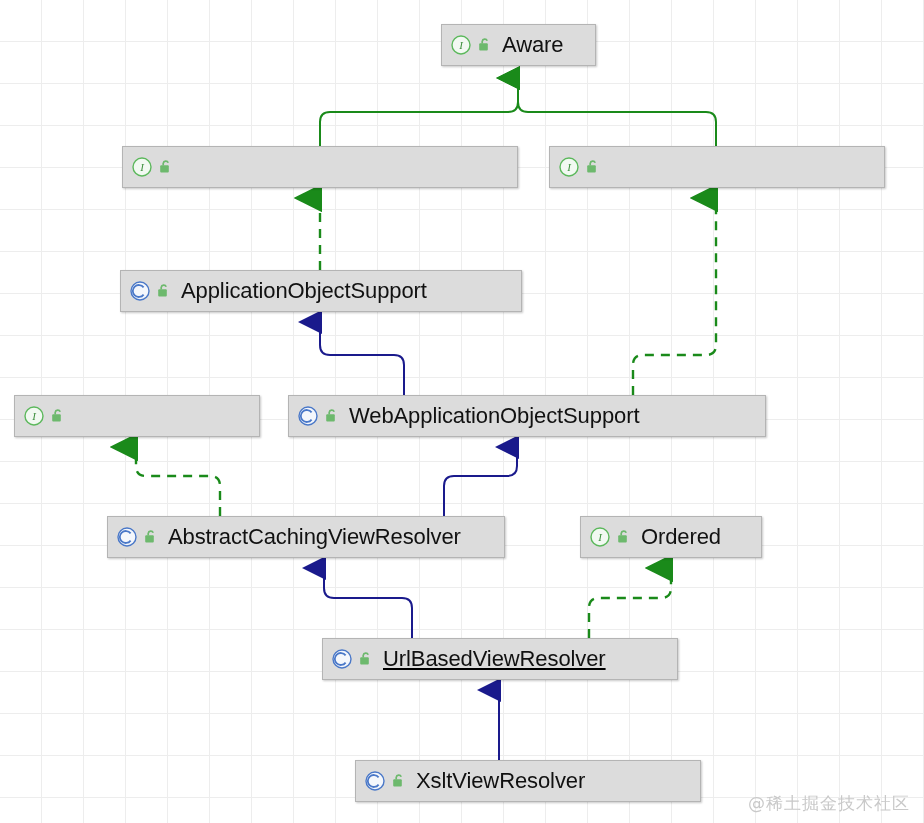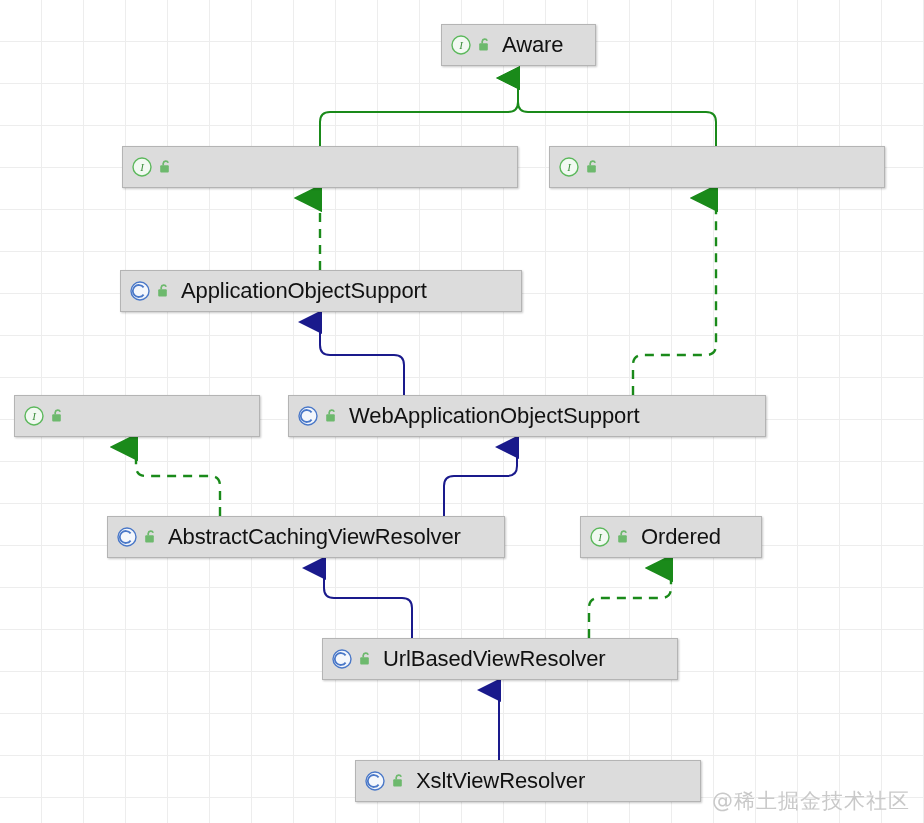--- a/index.html
+++ b/index.html
@@ -56,21 +56,21 @@
     flex: 0 0 auto;
     width: 15px;
     height: 16px;
     display: block;
     margin-left: 5px;
   }
   .watermark {
     position: absolute;
     right: 14px;
     bottom: 8px;
-    font-size: 21px;
+    font-size: 17px;
     color: #c9c9c9;
     font-family: "DejaVu Sans", sans-serif;
     letter-spacing: 1px;
   }
 </style>
 </head>
 <body>
 
 <div id="canvas">
 
@@ -176,21 +176,21 @@
         <svg class="icon-type" viewBox="0 0 22 22">
           <circle cx="11" cy="11" r="9" fill="#f2f9f2" stroke="#5cb85c" stroke-width="1.4"></circle>
           <text x="11" y="15.4" text-anchor="middle" font-family="Liberation Serif, serif" font-style="italic" font-size="11" fill="#3f8f3f">I</text>
         </svg>
         <svg class="icon-lock" viewBox="0 0 15 16">
           <path d="M5.2 6.4 V4.3 a2.6 2.6 0 0 1 5.0 -0.5" fill="none" stroke="#6db96d" stroke-width="1.7"></path>
           <rect x="2.2" y="6.3" width="8.6" height="7.2" rx="1" fill="#6db96d"></rect>
         </svg>
         <span class="label">Ordered</span>
       </div>
-      <div class="node" style="left: 322px; top: 638px; width: 356px;">
+      <div class="node" style="left: 322px; top: 638px; width: 356px; text-decoration: underline;">
         <svg class="icon-type" viewBox="0 0 22 22">
           <circle cx="11" cy="11" r="9" fill="#f4f7fc" stroke="#4a78c8" stroke-width="1.4"></circle>
           <path d="M14.6 7.4 A6 6 0 1 0 14.6 14.6" fill="none" stroke="#4a78c8" stroke-width="1.8"></path>
         </svg>
         <svg class="icon-lock" viewBox="0 0 15 16">
           <path d="M5.2 6.4 V4.3 a2.6 2.6 0 0 1 5.0 -0.5" fill="none" stroke="#6db96d" stroke-width="1.7"></path>
           <rect x="2.2" y="6.3" width="8.6" height="7.2" rx="1" fill="#6db96d"></rect>
         </svg>
         <span class="label">UrlBasedViewResolver</span>
       </div>

